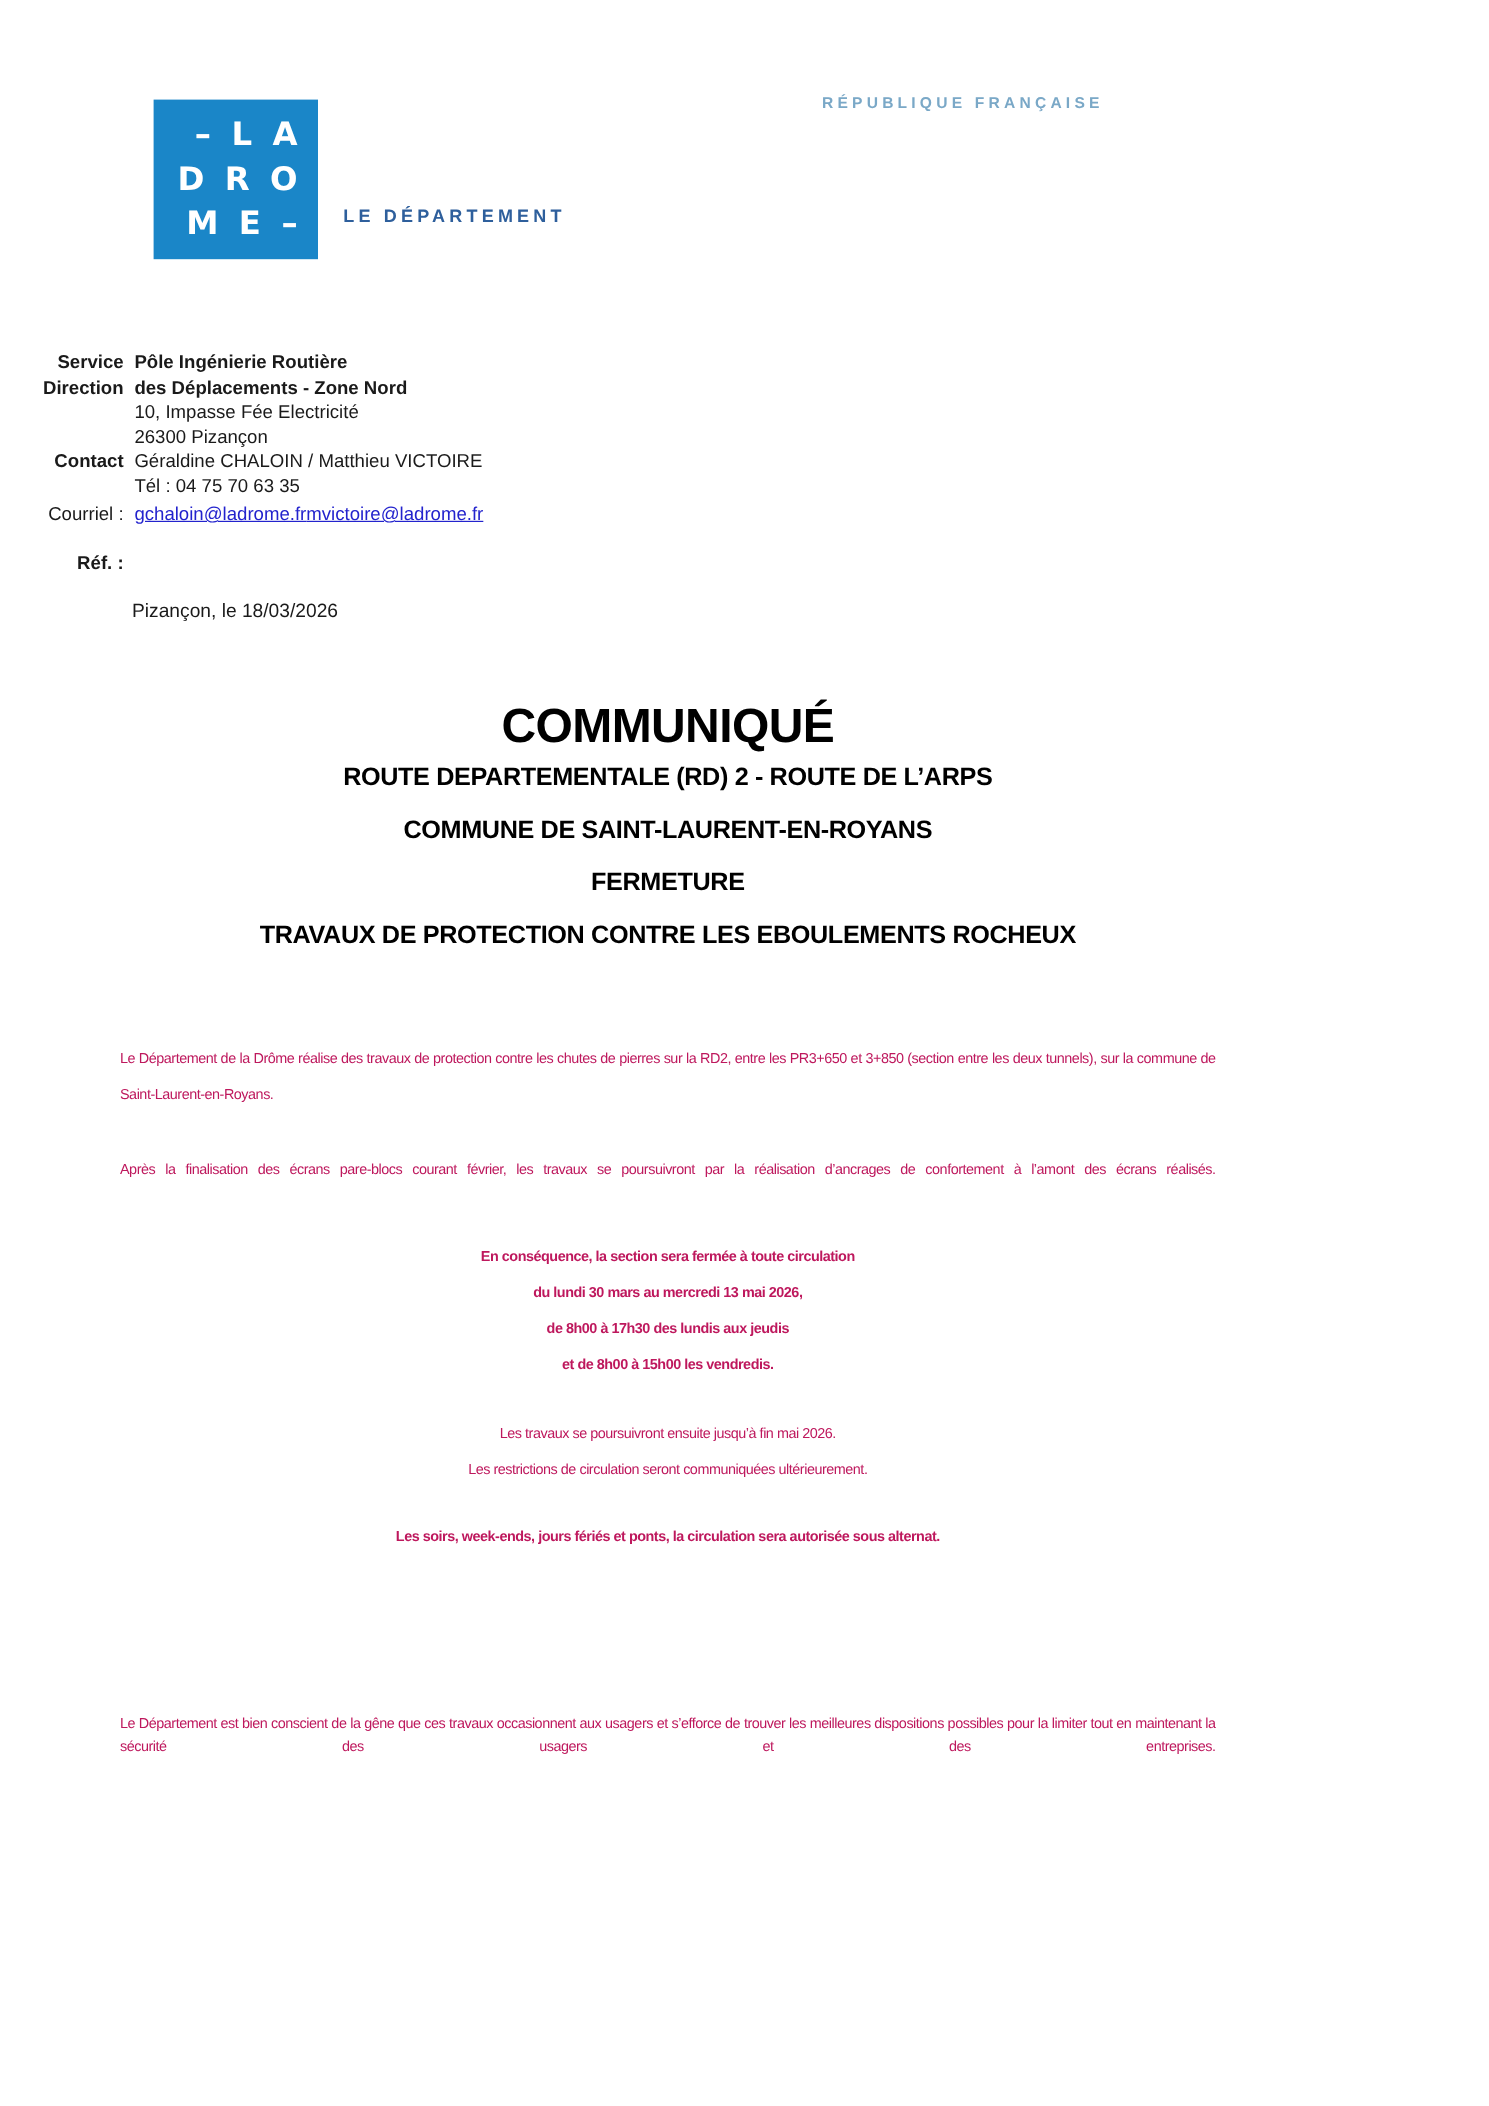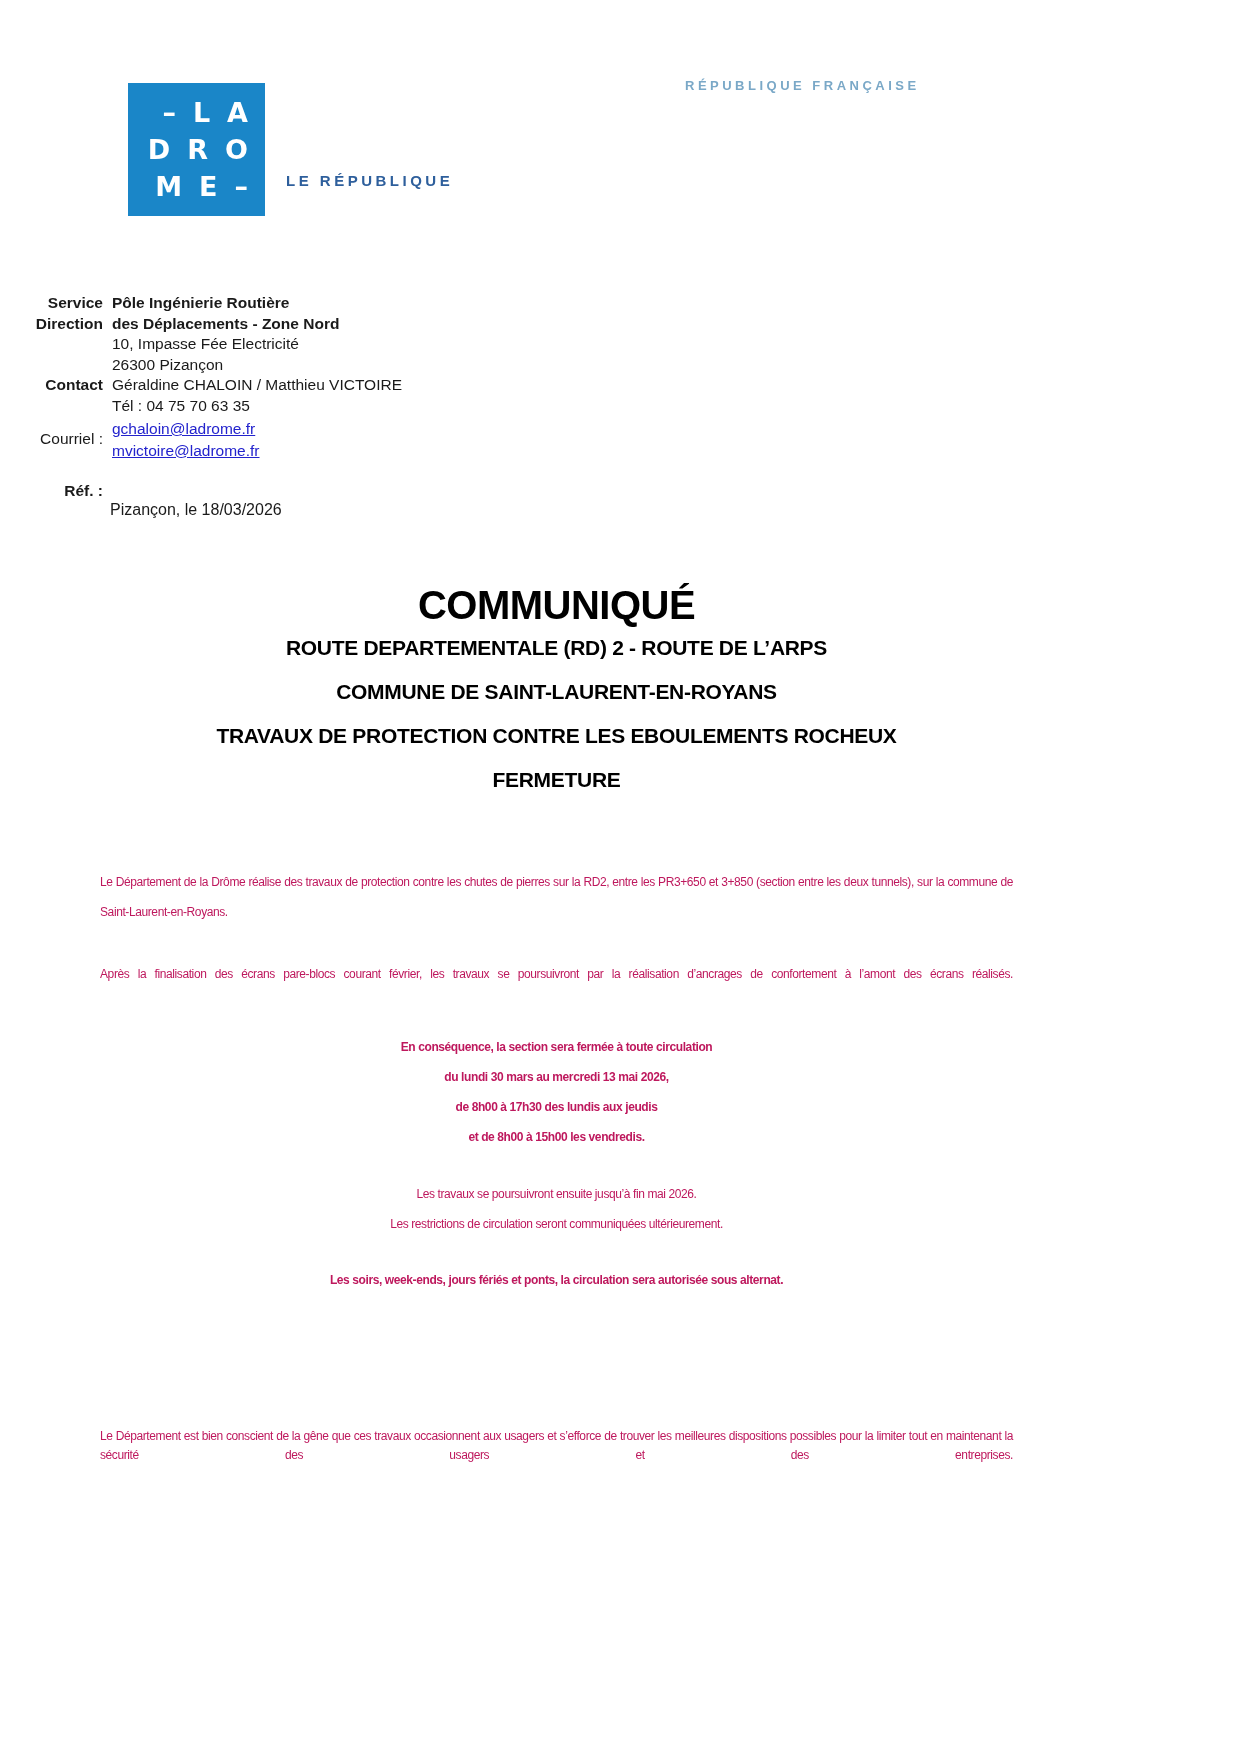--- a/index.html
+++ b/index.html
@@ -33,21 +33,21 @@
   .contact{
     position:absolute;left:25px;top:293px;width:520px;
     font-size:15.5px;line-height:20.5px;
   }
   .c-row{display:flex;}
   .c-lbl{width:78px;flex:0 0 78px;text-align:right;padding-right:9px;white-space:nowrap;}
   .c-lbl.bold{font-weight:bold;}
   .c-val{white-space:nowrap;}
   .c-val.bold{font-weight:bold;}
   .c-row.links{align-items:center;margin-top:2px;}
-  .c-row.links .c-links{display:flex;flex-direction:column;line-height:21.5px;}
+  .c-row.links .c-links{display:flex;line-height:21.5px;}
   .contact a{color:#2323cd;text-decoration:underline;}
   .c-row.ref{margin-top:20px;}
   .dateline{
     position:absolute;left:110px;top:501px;font-size:16px;white-space:nowrap;
   }
   
   .col{position:absolute;left:100px;width:913px;}
   .title{
     top:552px;text-align:center;font-weight:bold;
     font-size:40px;line-height:52px;letter-spacing:-0.5px;color:#000;
@@ -73,21 +73,21 @@
 </head>
 <body>
 
 <div class="page">
 
   <div class="logo-square">
     <div class="logo-line">–LA</div>
     <div class="logo-line">DRO</div>
     <div class="logo-line">ME–</div>
   </div>
-  <div class="dept-caption">LE RÉPUBLIQUE</div>
+  <div class="dept-caption">LE DÉPARTEMENT</div>
   <div class="republique">RÉPUBLIQUE FRANÇAISE</div>
 
   <div class="contact">
     <div class="c-row">
       <span class="c-lbl bold">Service</span>
       <span class="c-val bold">Pôle Ingénierie Routière</span>
     </div>
     <div class="c-row">
       <span class="c-lbl bold">Direction</span>
       <span class="c-val bold">des Déplacements - Zone Nord</span>
@@ -121,22 +121,22 @@
     </div>
   </div>
 
   <div class="dateline">Pizançon, le 18/03/2026</div>
 
   <h1 class="col title">COMMUNIQUÉ</h1>
 
   <div class="col headings">
     <div class="h">ROUTE DEPARTEMENTALE (RD) 2 - ROUTE DE L’ARPS</div>
     <div class="h">COMMUNE DE SAINT-LAURENT-EN-ROYANS</div>
+    <div class="h">FERMETURE</div>
     <div class="h">TRAVAUX DE PROTECTION CONTRE LES EBOULEMENTS ROCHEUX</div>
-    <div class="h">FERMETURE</div>
   </div>
 
   <p class="col bodytext just" id="p1">Le Département de la Drôme réalise des travaux de protection contre les chutes de pierres sur la RD2, entre les PR3+650 et 3+850 (section entre les deux tunnels), sur la commune de Saint-Laurent-en-Royans.</p>
 
   <p class="col bodytext just" id="p2">Après la finalisation des écrans pare-blocs courant février, les travaux se poursuivront par la réalisation d’ancrages de confortement à l’amont des écrans réalisés.</p>
 
   <div class="col bodytext center boldblk" id="emph">
     <div>En conséquence, la section sera fermée à toute circulation</div>
     <div>du lundi 30 mars au mercredi 13 mai 2026,</div>
     <div>de 8h00 à 17h30 des lundis aux jeudis</div>

